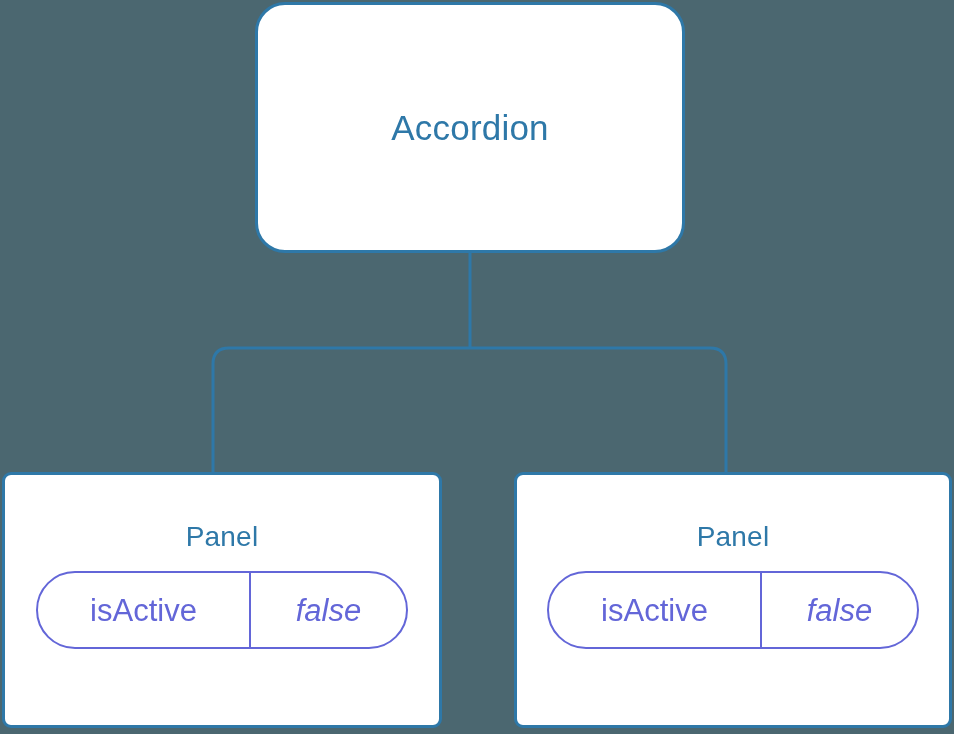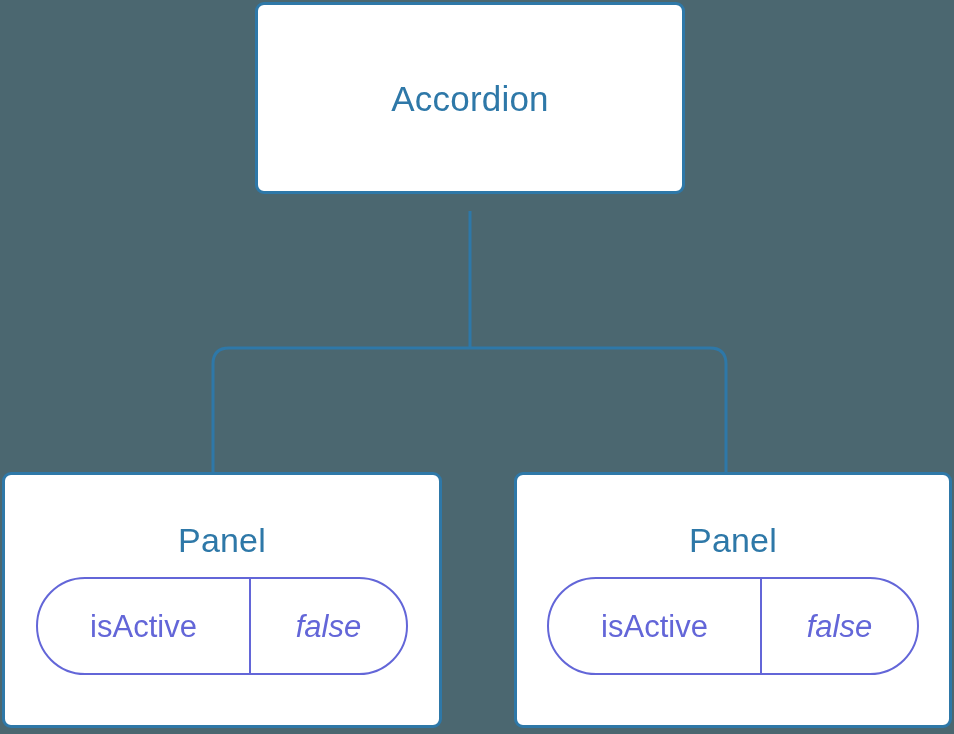--- a/index.html
+++ b/index.html
@@ -35,32 +35,33 @@
     background: #ffffff;
     border: 3px solid #2e78a8;
     border-radius: 9px;
     box-sizing: border-box;
     display: flex;
     flex-direction: column;
     align-items: center;
   }
   .node-title {
     color: #2e78a8;
-    font-size: 34px;
+    font-size: 28px;
     line-height: 1;
     letter-spacing: 0.2px;
     white-space: nowrap;
   }
 
   #node-accordion {
     left: 255px;
     top: 2px;
     width: 430px;
-    height: 192px;
+    height: 251px;
     justify-content: center;
+    border-radius: 30px;
   }
   #node-accordion .node-title {
     font-size: 35px;
   }
 
   #node-panel-left {
     left: 2px;
     top: 472px;
     width: 440px;
     height: 256px;
@@ -74,21 +75,21 @@
     padding-top: 48px;
   }
 
   
   .prop-pill {
     margin-top: 20px;
     display: flex;
     align-items: stretch;
     border: 2px solid #6366d8;
     border-radius: 999px;
-    height: 98px;
+    height: 78px;
     box-sizing: border-box;
     background: #ffffff;
   }
   .prop-key, .prop-val {
     display: flex;
     align-items: center;
     justify-content: center;
     color: #6366d8;
     font-size: 31px;
     line-height: 1;

